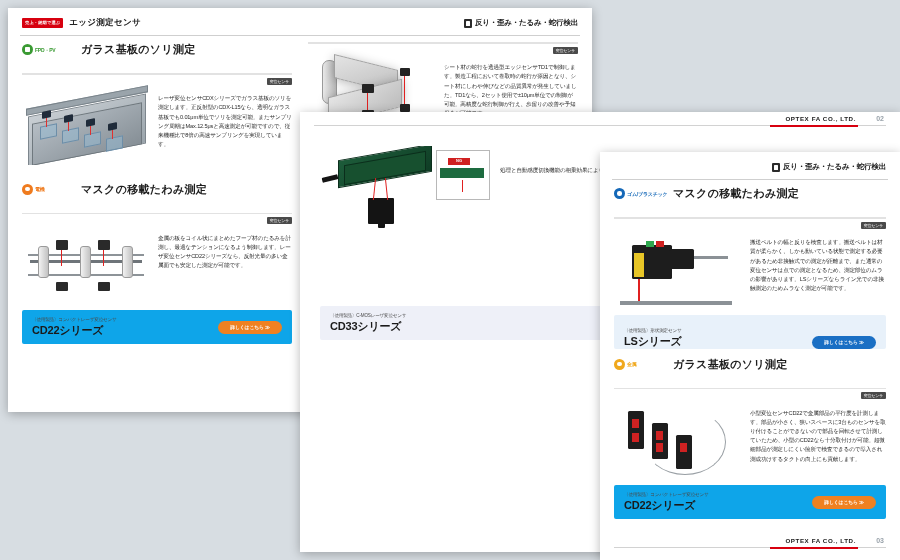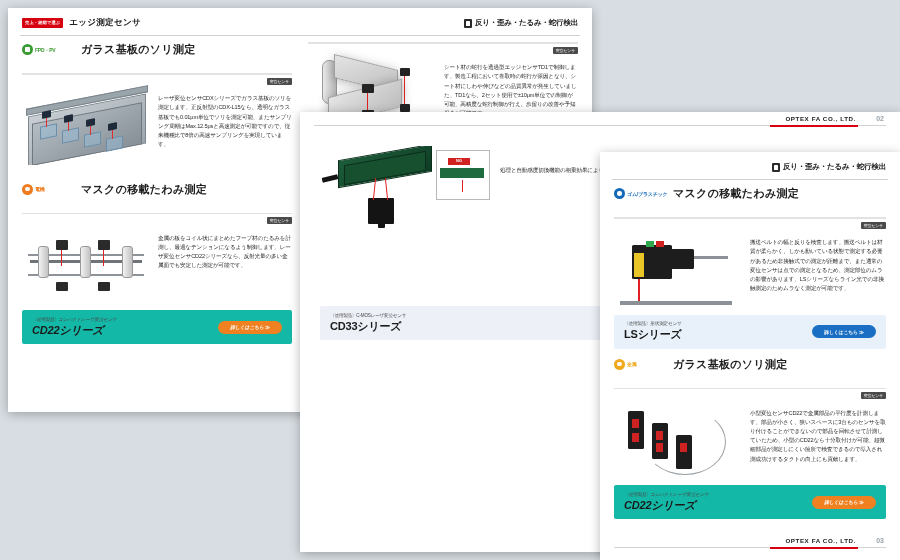--- a/index.html
+++ b/index.html
@@ -109,23 +109,23 @@
   .prod-name{font-size:11px;font-weight:bold;color:#1a1a1a;letter-spacing:-.2px;}
   .prod-btn{
     margin-left:auto;border-radius:9px;color:#fff;
     font-size:4.8px;font-weight:bold;letter-spacing:-.1px;
     padding:3.5px 12px;white-space:nowrap;
   }
 
   
   .t-green  .prod{background:#eaf3e4;}
   .t-green  .prod-btn{background:#4a9a2f;}
-  .t-blue   .prod{background:#e8f1fa;}
+  .t-blue   .prod{background:#e8f1fa;align-items:flex-end;}
   .t-blue   .prod-btn{background:#1a6fc4;}
-  .t-orange .prod{background:#14b8a6;font-style:italic;}
+  .t-orange .prod{background:#0ea5e9;}
   .t-orange .prod-btn{background:#ef8121;}
   .t-navy   .prod-btn{background:#2a3f8f;}
 
   
   .pg-foot{
     position:absolute;left:14px;right:14px;bottom:6px;height:16px;
   }
   .pg-foot .bar{
     position:absolute;left:0;right:0;top:9px;height:1px;background:#d2d2d2;
   }

